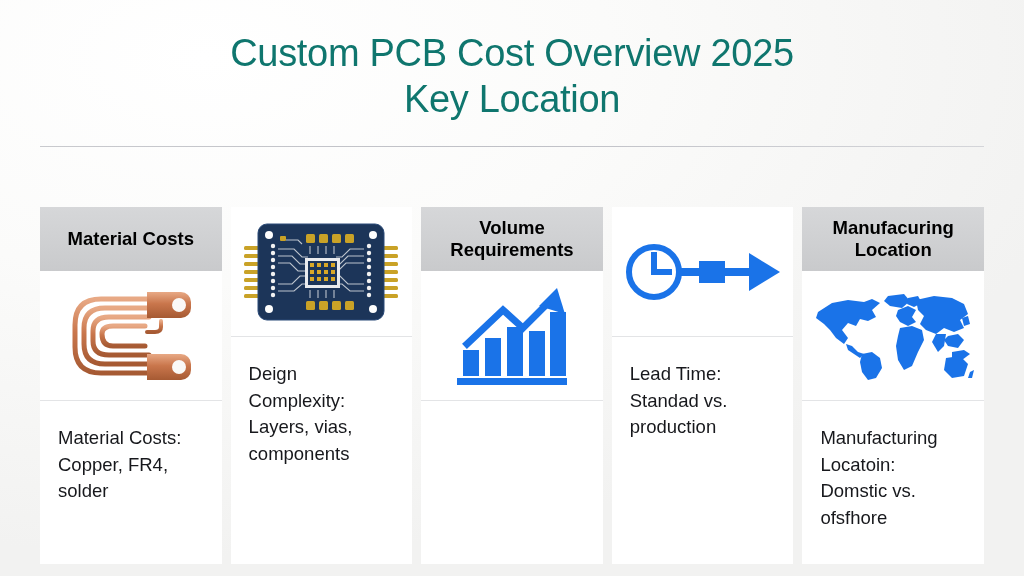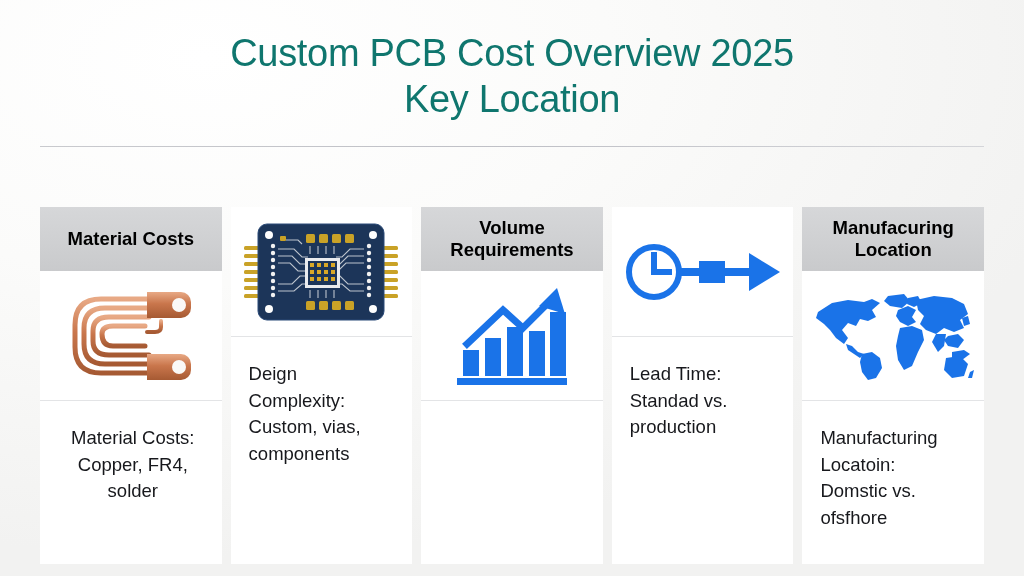--- a/index.html
+++ b/index.html
@@ -87,21 +87,21 @@
   .card-body p {
     font-size:18.5px;
     color:#17181c;
     line-height:1.44;
     white-space:pre-line;
   }
   .card:nth-child(3) .card-body { padding-top:6px; }
   .card:nth-child(2) .card-body,
   .card:nth-child(4) .card-body,
   .card:nth-child(5) .card-body { padding-top:24px; }
-  .card:nth-child(1) .card-body { padding-top:24px;text-align:center; }
+  .card:nth-child(1) .card-body { padding-top:24px; }
 </style>
 </head>
 <body>
 
 <div id="title-block">
   <div class="line">Custom PCB Cost Overview 2025</div>
   <div class="line">Key Location</div>
 </div>
 
 <div id="title-divider"></div>
@@ -245,21 +245,21 @@
           <rect x="68" y="61" width="4" height="4"></rect>
             <rect x="75" y="61" width="4" height="4"></rect>
           <rect x="82" y="61" width="4" height="4"></rect>
             <rect x="89" y="61" width="4" height="4"></rect>
         </g>
       </svg>
     </div>
     <div class="card-body">
       <p>Deign
 Complexity:
-Custom, vias,
+Layers, vias,
 components</p>
     </div>
   </div>
 
   <div class="card">
     <div class="card-header">
       <span>Volume
 Requirements</span>
     </div>
     <div class="card-icon">

